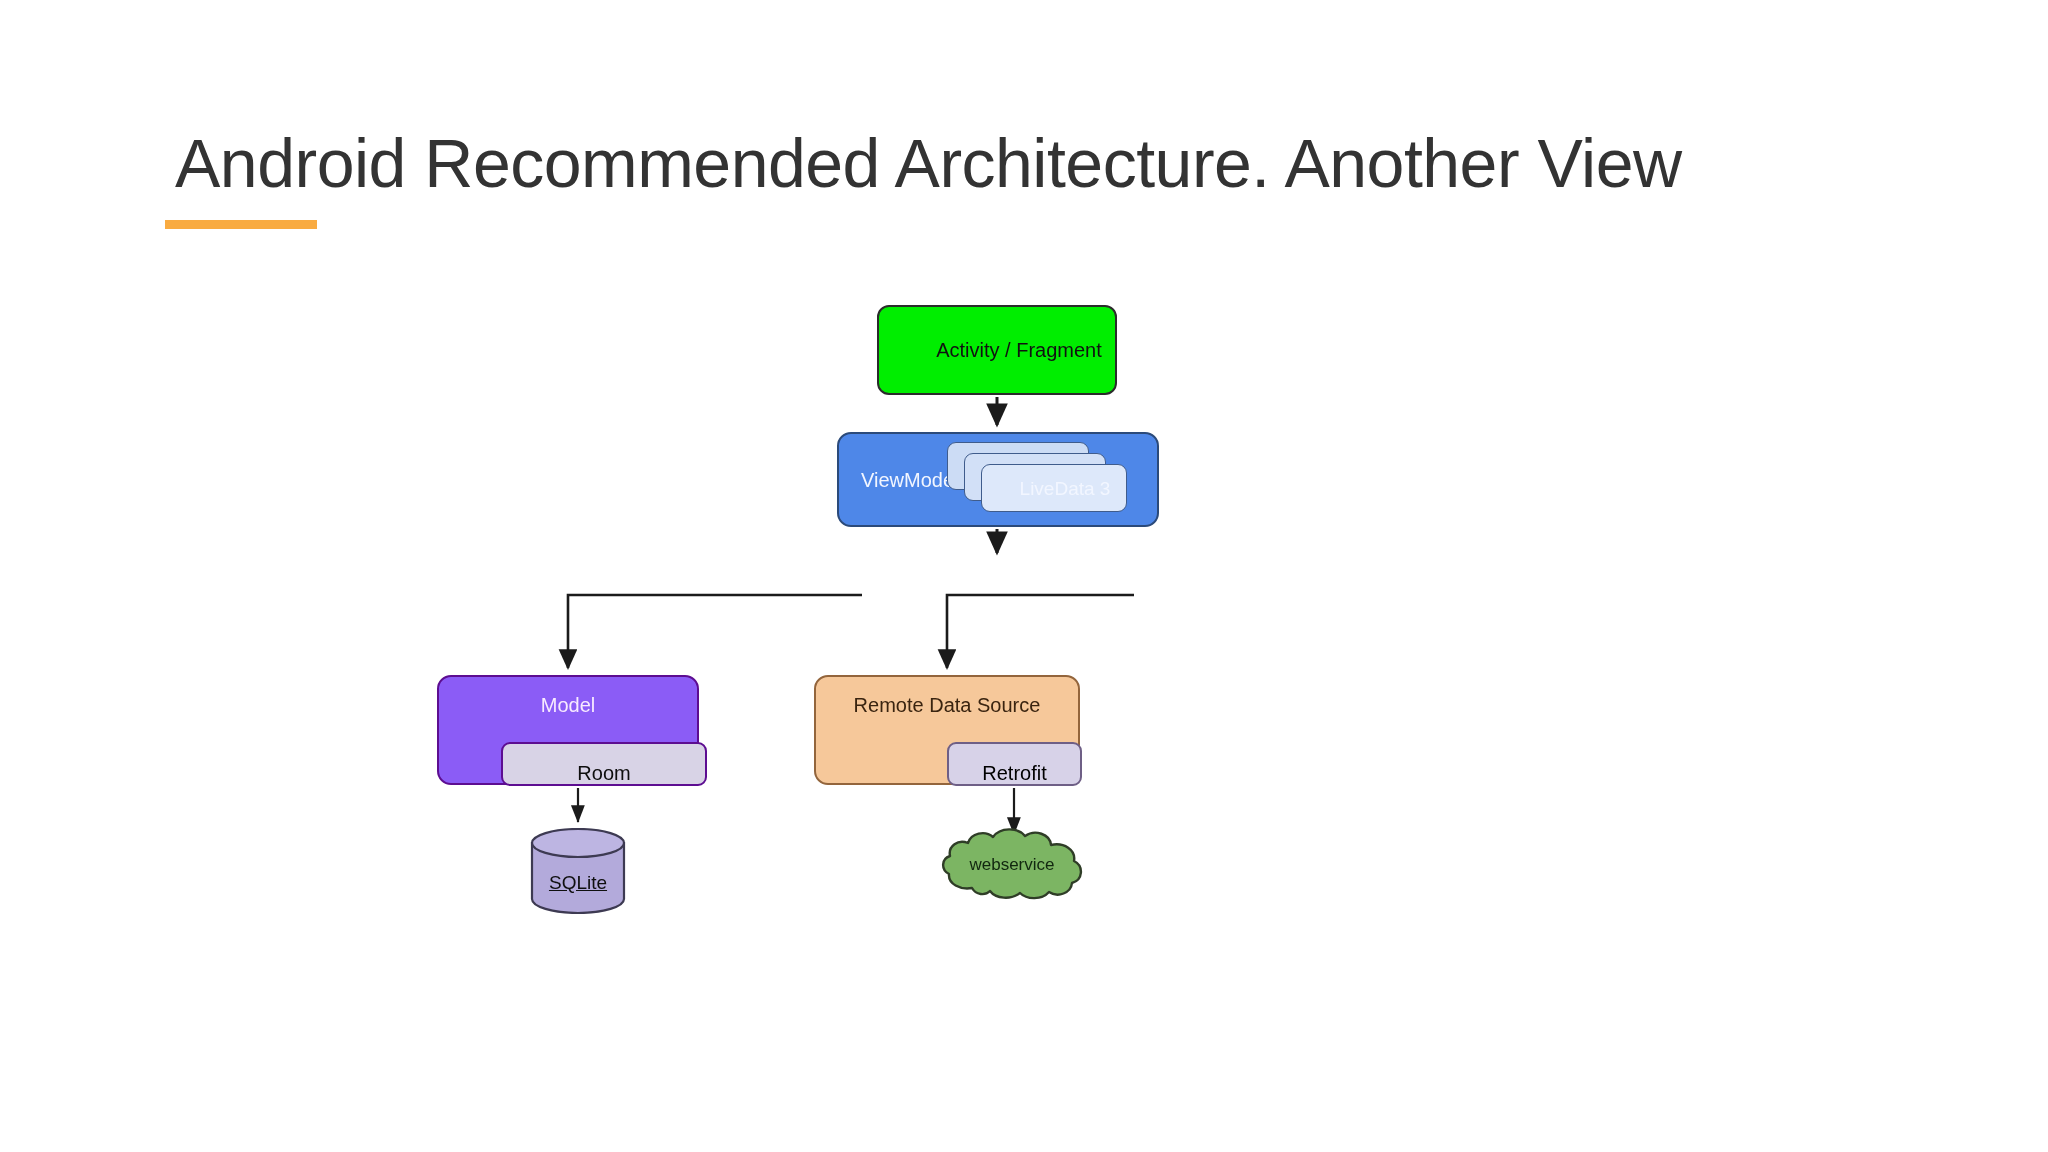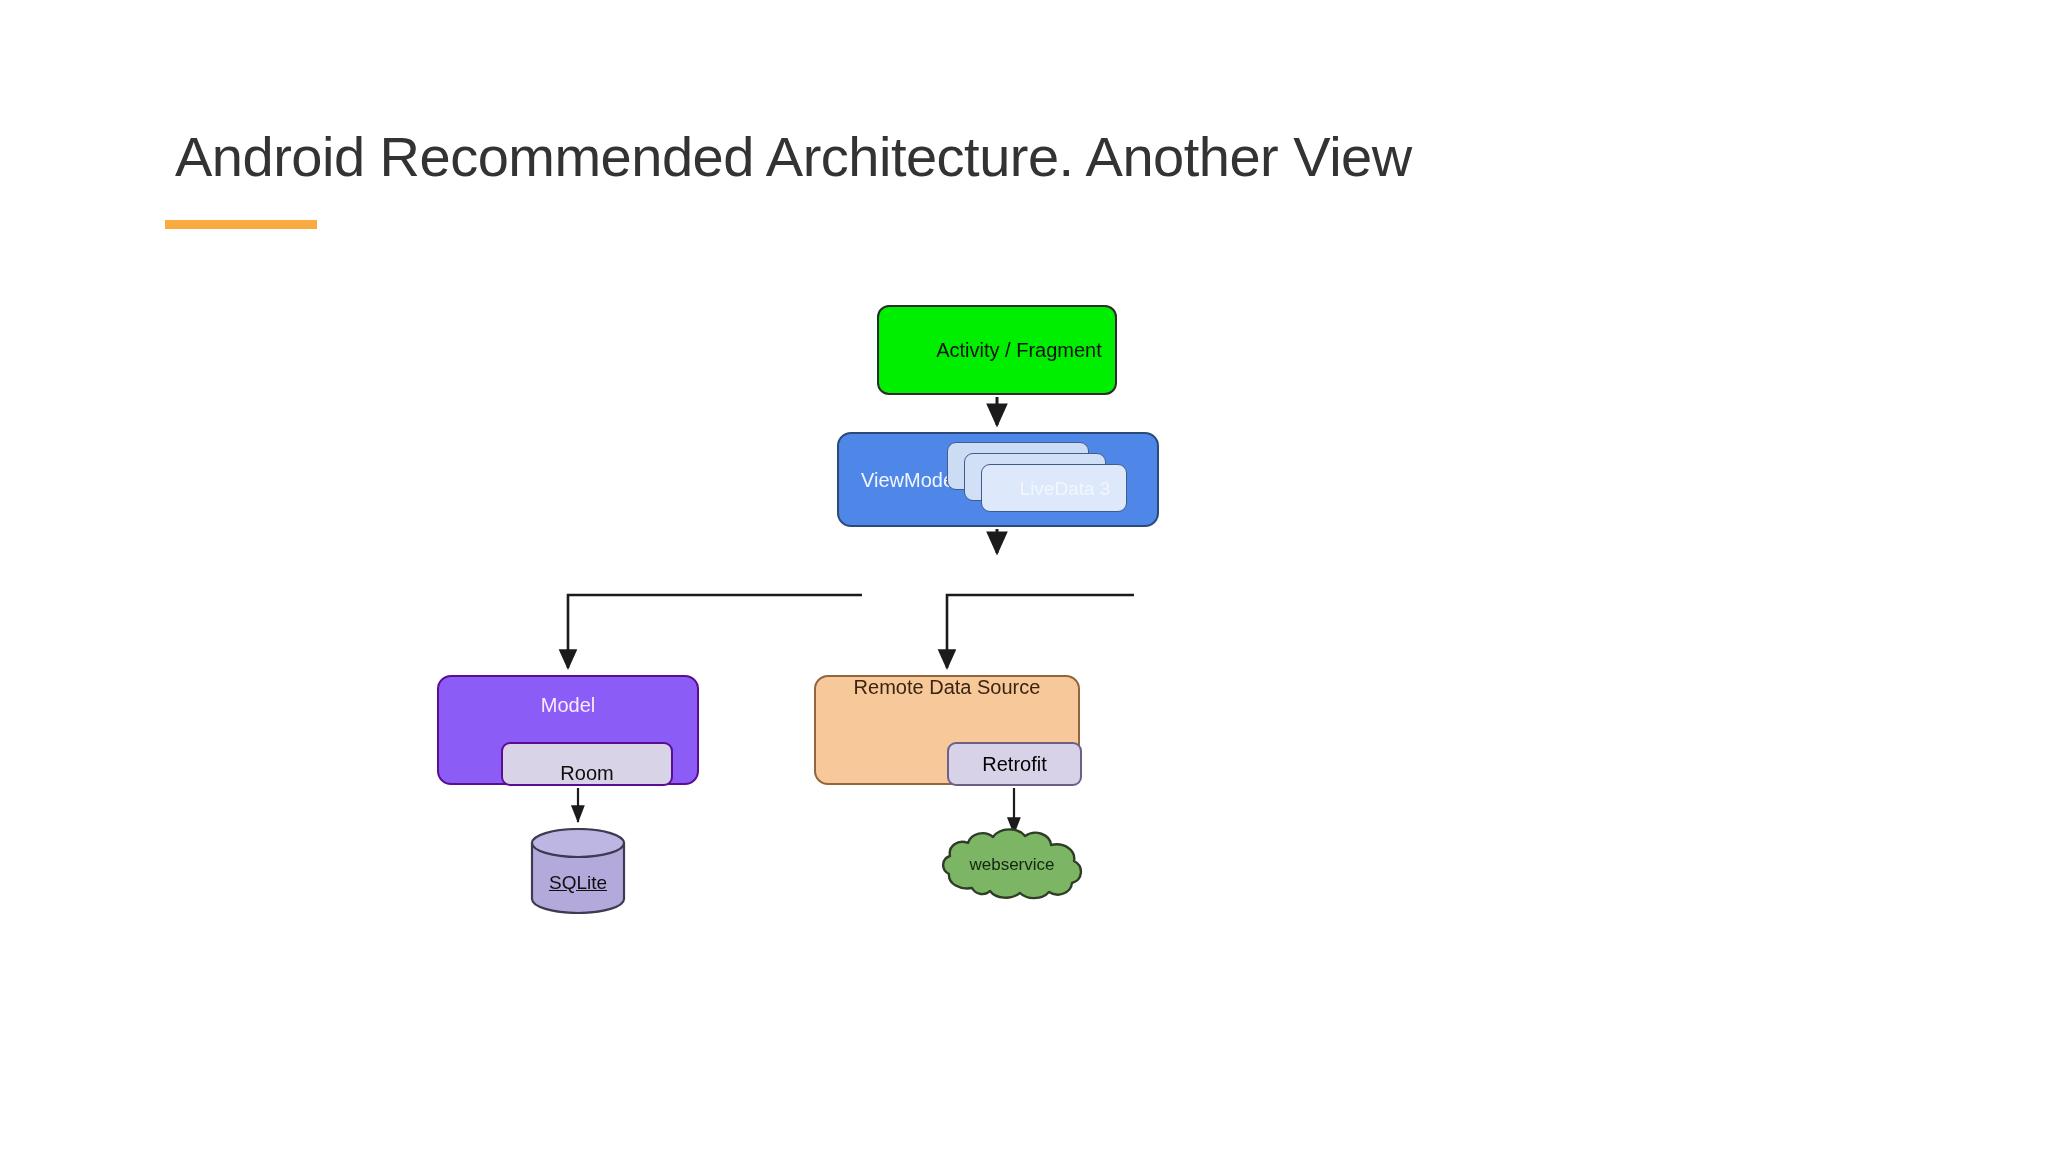--- a/index.html
+++ b/index.html
@@ -24,21 +24,21 @@
   }
 
   
   #title-block {
     position: absolute;
     left: 175px;
     top: 128px;
     width: 1700px;
   }
   #page-title {
-    font-size: 56px;
+    font-size: 68px;
     font-weight: 400;
     color: #333333;
     letter-spacing: -0.5px;
     line-height: 1.05;
     white-space: nowrap;
   }
   #title-underline {
     position: absolute;
     left: 165px;
     top: 220px;
@@ -170,39 +170,40 @@
     box-sizing: border-box;
     height: 44px;
     border-radius: 9px;
     display: flex;
     align-items: center;
     justify-content: center;
   }
   #chip-room {
     left: 62px;
     bottom: -3px;
-    width: 172px;
+    width: 206px;
     background: #d8d3e6;
     border: 2px solid #5d0d91;
   }
   #chip-room .node-label { color: #0e0e0e; }
 
   
   #node-remote {
     left: 494px;
     top: 435px;
     width: 266px;
     height: 110px;
     background: #f6c89a;
     border: 2px solid #93653c;
     border-radius: 14px;
     align-items: flex-start;
   }
   #node-remote .node-label {
     color: #3a2410;
+    margin-top: 18px;
   }
   #chip-retrofit {
     left: 131px;
     bottom: -3px;
     width: 135px;
     background: #d7d2e8;
     border: 2px solid #6e5f86;
   }
   #chip-retrofit .node-label { color: #000000; }
 

